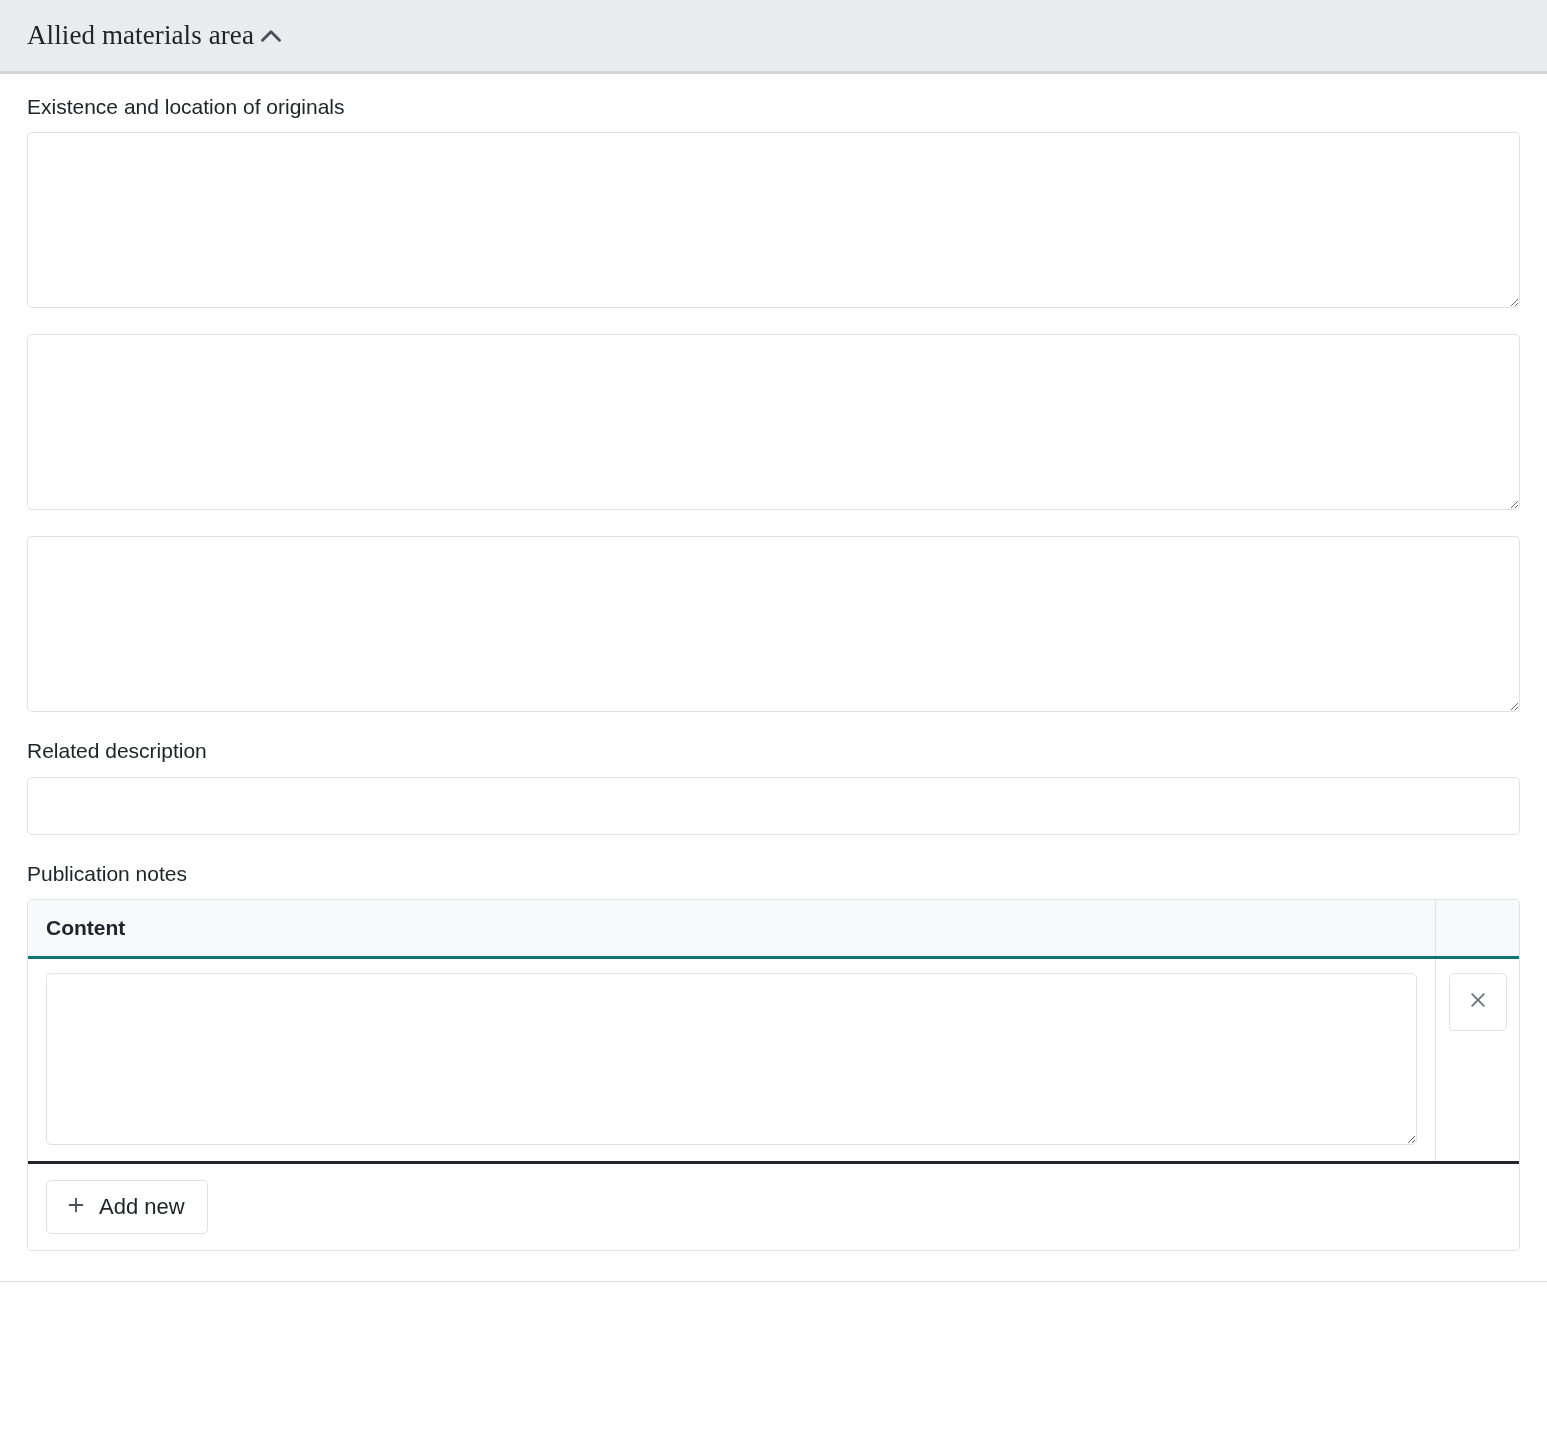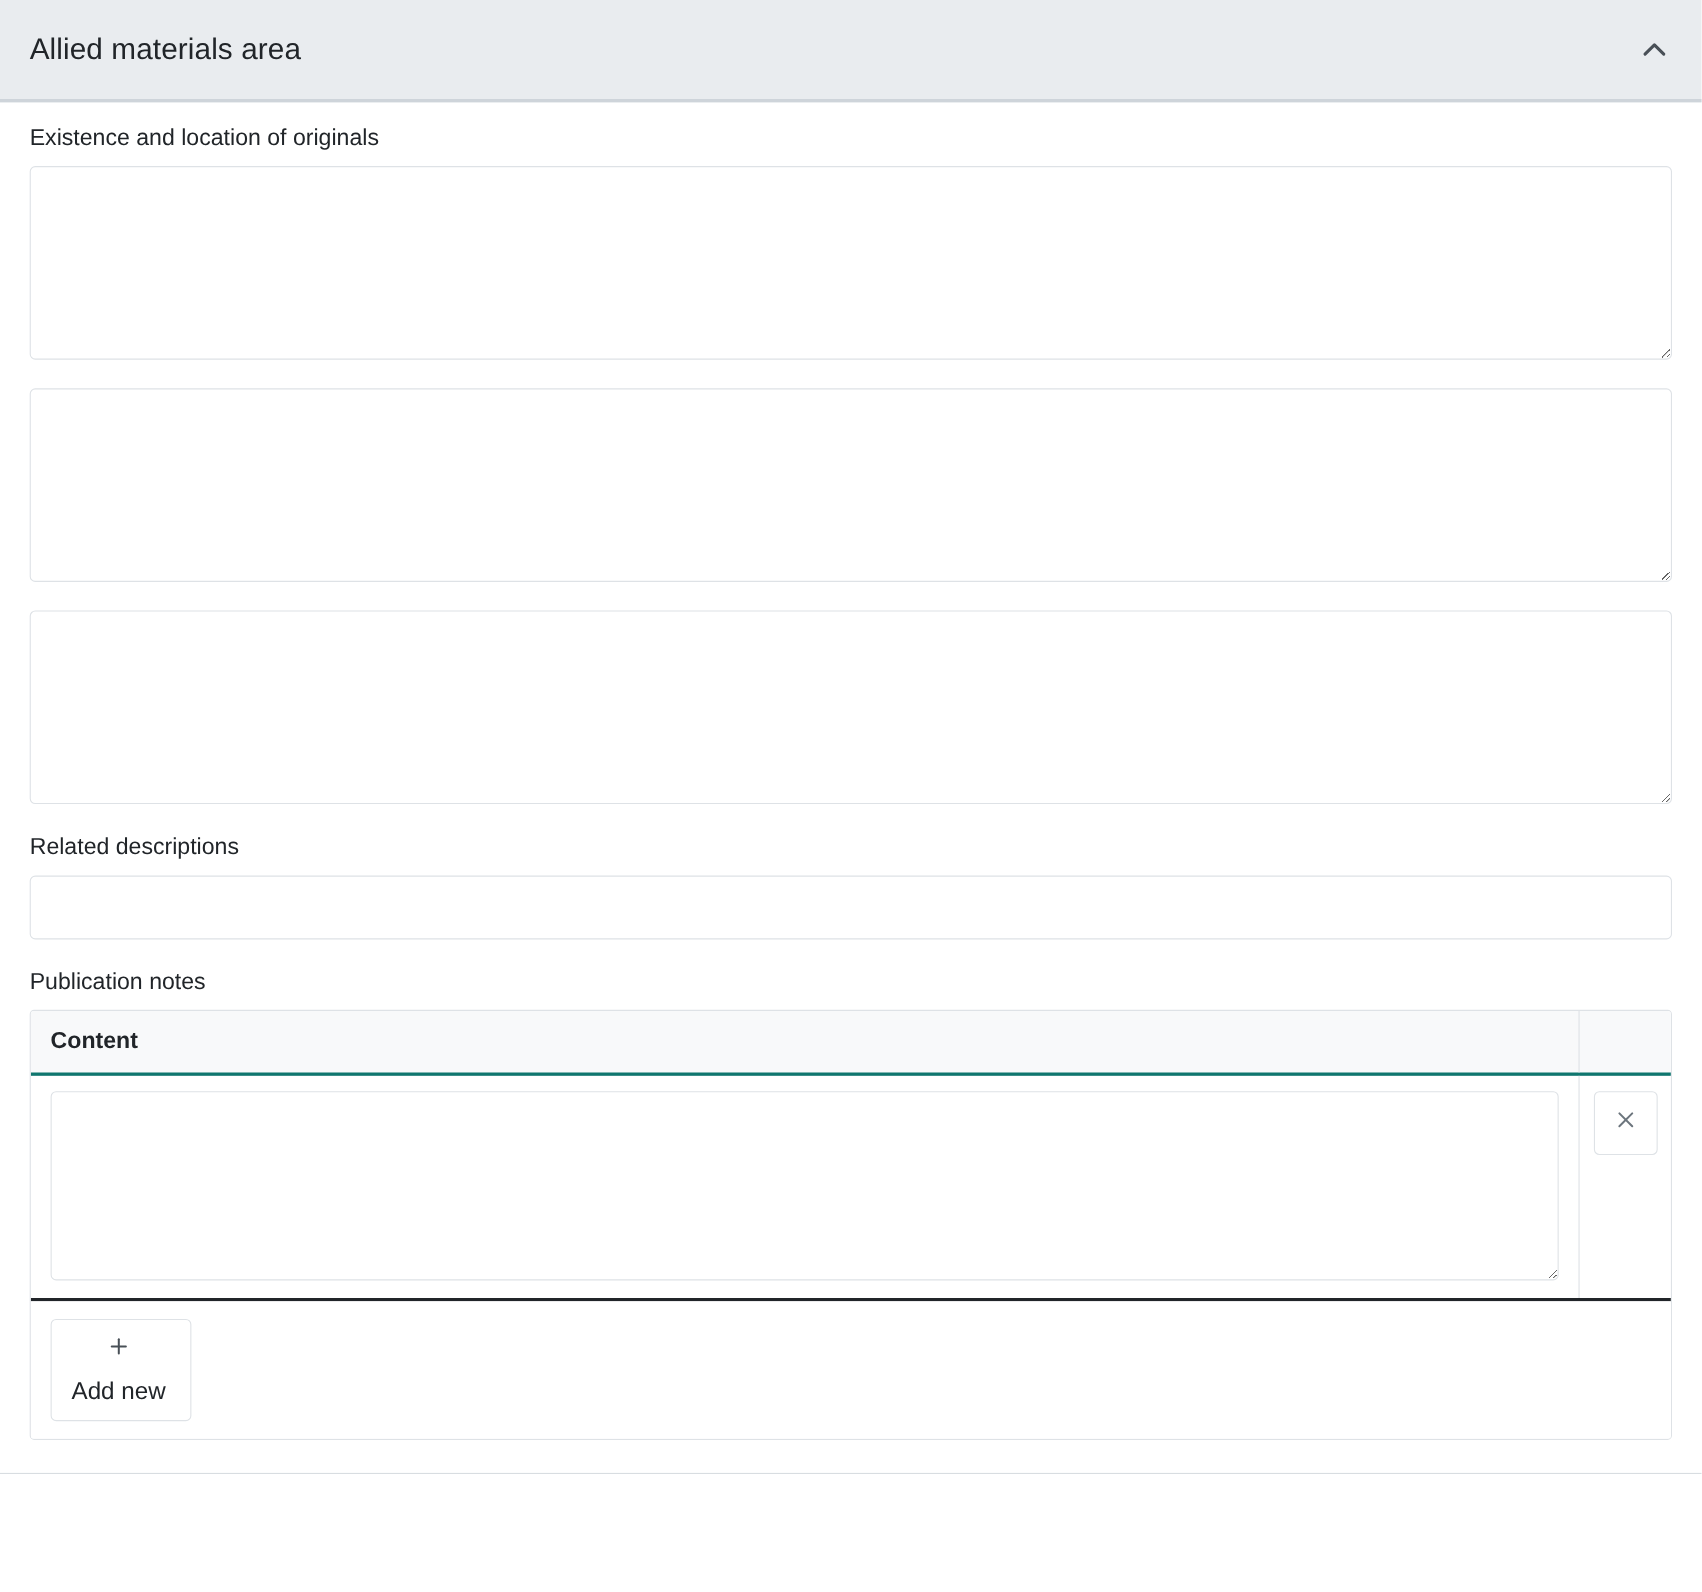--- a/index.html
+++ b/index.html
@@ -19,28 +19,28 @@
   .panel {
     width: 1547px;
     background: #ffffff;
     border: 1px solid #d8dde1;
     border-top: none;
     border-left: none;
     border-right: none;
   }
 
   .panel-header {
-    height: 93px;
+    height: 74px;
     background: #e9ecef;
     border-bottom: 3px solid #ced4da;
     display: flex;
     align-items: center;
-    justify-content: space-between;
     padding: 0 26px 0 27px;
     cursor: pointer;
+    font-family: Liberation Serif, serif;
   }
 
   .panel-title {
     font-size: 27px;
     font-weight: 400;
     color: #212529;
     letter-spacing: 0.1px;
   }
 
   .chevron {
@@ -174,21 +174,20 @@
     align-items: center;
     gap: 12px;
     border: 1px solid #dee2e6;
     border-radius: 5px;
     background: #ffffff;
     color: #212529;
     font-family: "Liberation Sans", sans-serif;
     font-size: 22px;
     padding: 13px 22px 13px 18px;
     cursor: pointer;
-    flex-direction: column;
   }
   .btn-add .plus {
     font-size: 24px;
     line-height: 1;
     color: #495057;
     display: inline-block;
   }
 </style>
 </head>
 <body>
@@ -213,21 +212,21 @@
 
     <div class="field">
       <textarea class="form-control tall" placeholder="" style=""></textarea>
     </div>
 
     <div class="field">
       <textarea class="form-control tall" placeholder="" style=""></textarea>
     </div>
 
     <div class="field">
-      <label class="field-label">Related descriptions</label>
+      <label class="field-label">Related description</label>
       <input type="text" class="form-control" placeholder="" style="">
     </div>
 
     <div class="field">
       <label class="field-label">Publication notes</label>
 
       <div class="repeat-table">
 
         <div class="repeat-head">
           <div class="col-content">Content</div>

